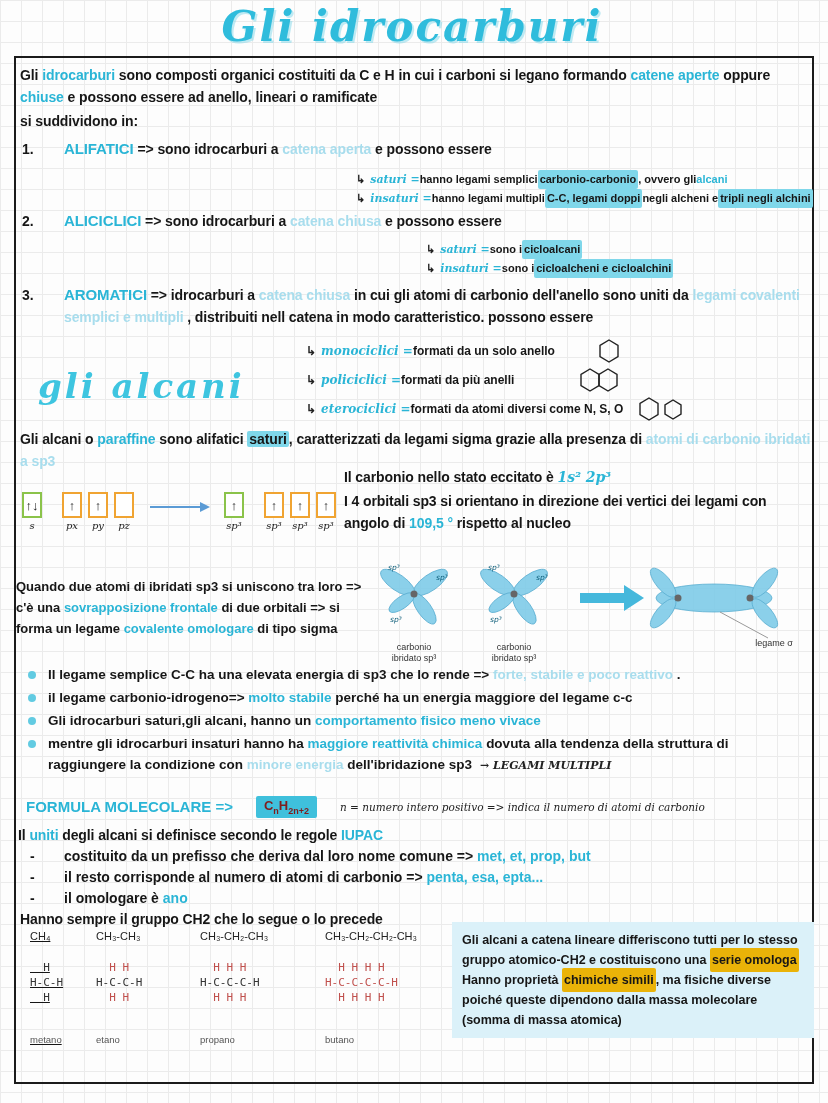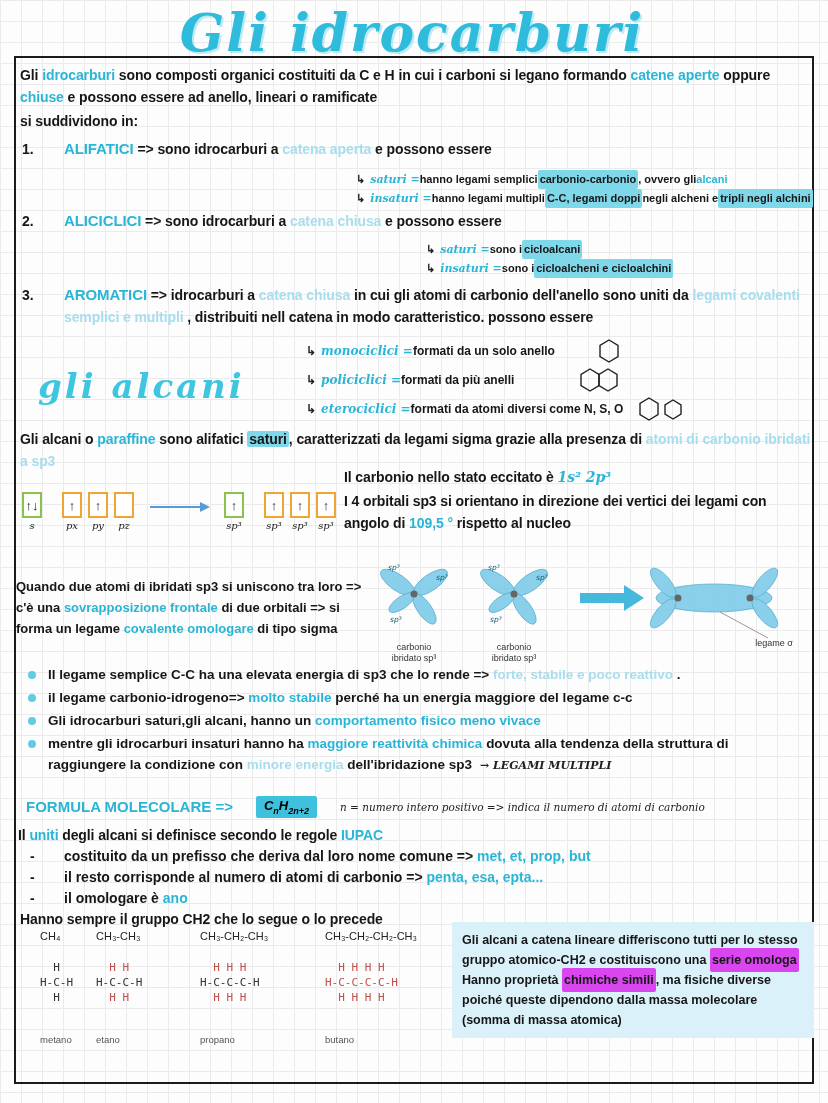--- a/index.html
+++ b/index.html
@@ -10,21 +10,21 @@
     background-image:linear-gradient(#ebebeb 1px,transparent 1px),
                      linear-gradient(90deg,#ebebeb 1px,transparent 1px);
     background-size:21px 21px;
     font-family:"Liberation Sans",sans-serif; color:#161616;
   }
   .frame{ position:absolute; left:14px; top:56px; width:800px; height:1028px;
           border:2px solid #1b1b1b; pointer-events:none; }
   .blk{ position:absolute; }
   .title{ position:absolute; top:2px; left:0; right:4px; text-align:center;
           font-family:"DejaVu Serif",serif; font-style:italic; font-weight:700;
-          font-size:52px; letter-spacing:2px; color:#2fbcdc;
+          font-size:42px; letter-spacing:2px; color:#2fbcdc;
           text-shadow:2px 2px 0 rgba(130,215,234,.5); }
   .h2{ font-family:"DejaVu Serif",serif; font-style:italic; font-weight:700;
        font-size:34px; letter-spacing:3px; color:#3ec5e0;margin-left:12px; }
   .body{ font-size:14px; font-weight:700; line-height:22px; letter-spacing:-0.1px; }
   .small{ font-size:11px; font-weight:700; line-height:19px; white-space:nowrap; }
   .c{ color:#2ab5d6; }
   .cl{ color:#a8dded; }
   .hl{ background:#7fd7ea; padding:0 2px; border-radius:2px; }
   .hw{ font-family:"DejaVu Serif",serif; font-style:italic; }
   .itemtitle{ color:#2ab5d6; font-size:15px; }
@@ -60,39 +60,39 @@
   .b-sigmap{ left:16px; top:576px; width:358px; font-size:13px; font-weight:700; line-height:21px; }
   .b-fig{ left:362px; top:546px; }
   .figlab{ font-size:7.5px; font-style:italic; fill:#0e5e7a; font-family:"DejaVu Sans",sans-serif; }
   .figcap{ font-size:9px; fill:#333; font-family:"Liberation Sans",sans-serif; }
   .b-bullets{ left:20px; top:664px; width:788px; }
   .bullet{ display:flex; margin-bottom:2px; font-size:13.5px; font-weight:700; line-height:21px; }
   .dot{ flex:none; width:8px; height:8px; border-radius:50%; background:#62cbe2; margin:7px 12px 0 8px; }
   .hwnote{ font-family:"DejaVu Serif",serif; font-style:italic; font-size:11px; color:#222; margin-left:8px; }
   .b-formula{ left:26px; top:796px; display:flex; align-items:center; gap:23px; }
   .formula-head{ color:#2ab5d6; font-size:15px; font-weight:700; }
-  .chip{ background:#3fc0dc; color:#000000; font-weight:700; font-size:13px; padding:2px 8px; border-radius:2px;font-style:italic; }
+  .chip{ background:#3fc0dc; color:#7f1d1d; font-weight:700; font-size:13px; padding:2px 8px; border-radius:2px; }
   .chip sub{ font-size:9px; }
   .formula-note{ font-family:"DejaVu Serif",serif; font-style:italic; font-size:10.5px; color:#222; }
   .b-naming{ left:18px; top:824px; }
   .b-rules{ left:30px; top:846px; width:760px; }
   .rule{ display:flex; font-size:14px; font-weight:700; line-height:21px; }
   .dash{ flex:none; width:34px; }
   .b-ch2{ left:20px; top:908px; }
   .mol{ position:absolute; top:930px; }
-  .m1{ left:40px; } .m2{ left:96px; } .m3{ left:200px; } .m4{ left:325px; }
+  .m1{ left:30px;text-decoration:underline; } .m2{ left:96px; } .m3{ left:200px; } .m4{ left:325px; }
   .mformula{ font-size:11px; font-weight:400; color:#222; height:30px; }
   .srow{ font-family:"DejaVu Sans Mono",monospace; font-size:11px; line-height:15px;
          color:#333; white-space:pre; }
   .mol-accent .row-top,.mol-accent .row-bot{ color:#c0504d; }
   .mol-accent2 .srow{ color:#c0504d; }
   .mname{ font-size:9.5px; color:#555; margin-top:29px; }
   .b-infobox{ left:452px; top:922px; width:362px; background:#dbf1f9; padding:8px 10px;
               font-size:12.5px; font-weight:700; line-height:20px; }
-  .hl2{ background:#d946ef; padding:5px 2px; border-radius:2px; }
+  .hl2{ background:#eab308; padding:5px 2px; border-radius:2px; }
 </style>
 </head>
 <body>
 
 <div class="page">
   <div class="frame"></div>
 
   <h1 class="title">Gli idrocarburi</h1>
 
   <p class="blk b-intro body"><span>Gli </span><span class="c">idrocarburi</span><span> sono composti organici costituiti da C e H in cui i carboni si legano formando </span><span class="c">catene aperte</span><span> oppure </span><span class="c">chiuse</span><span> e possono essere ad anello, lineari o ramificate</span></p>

